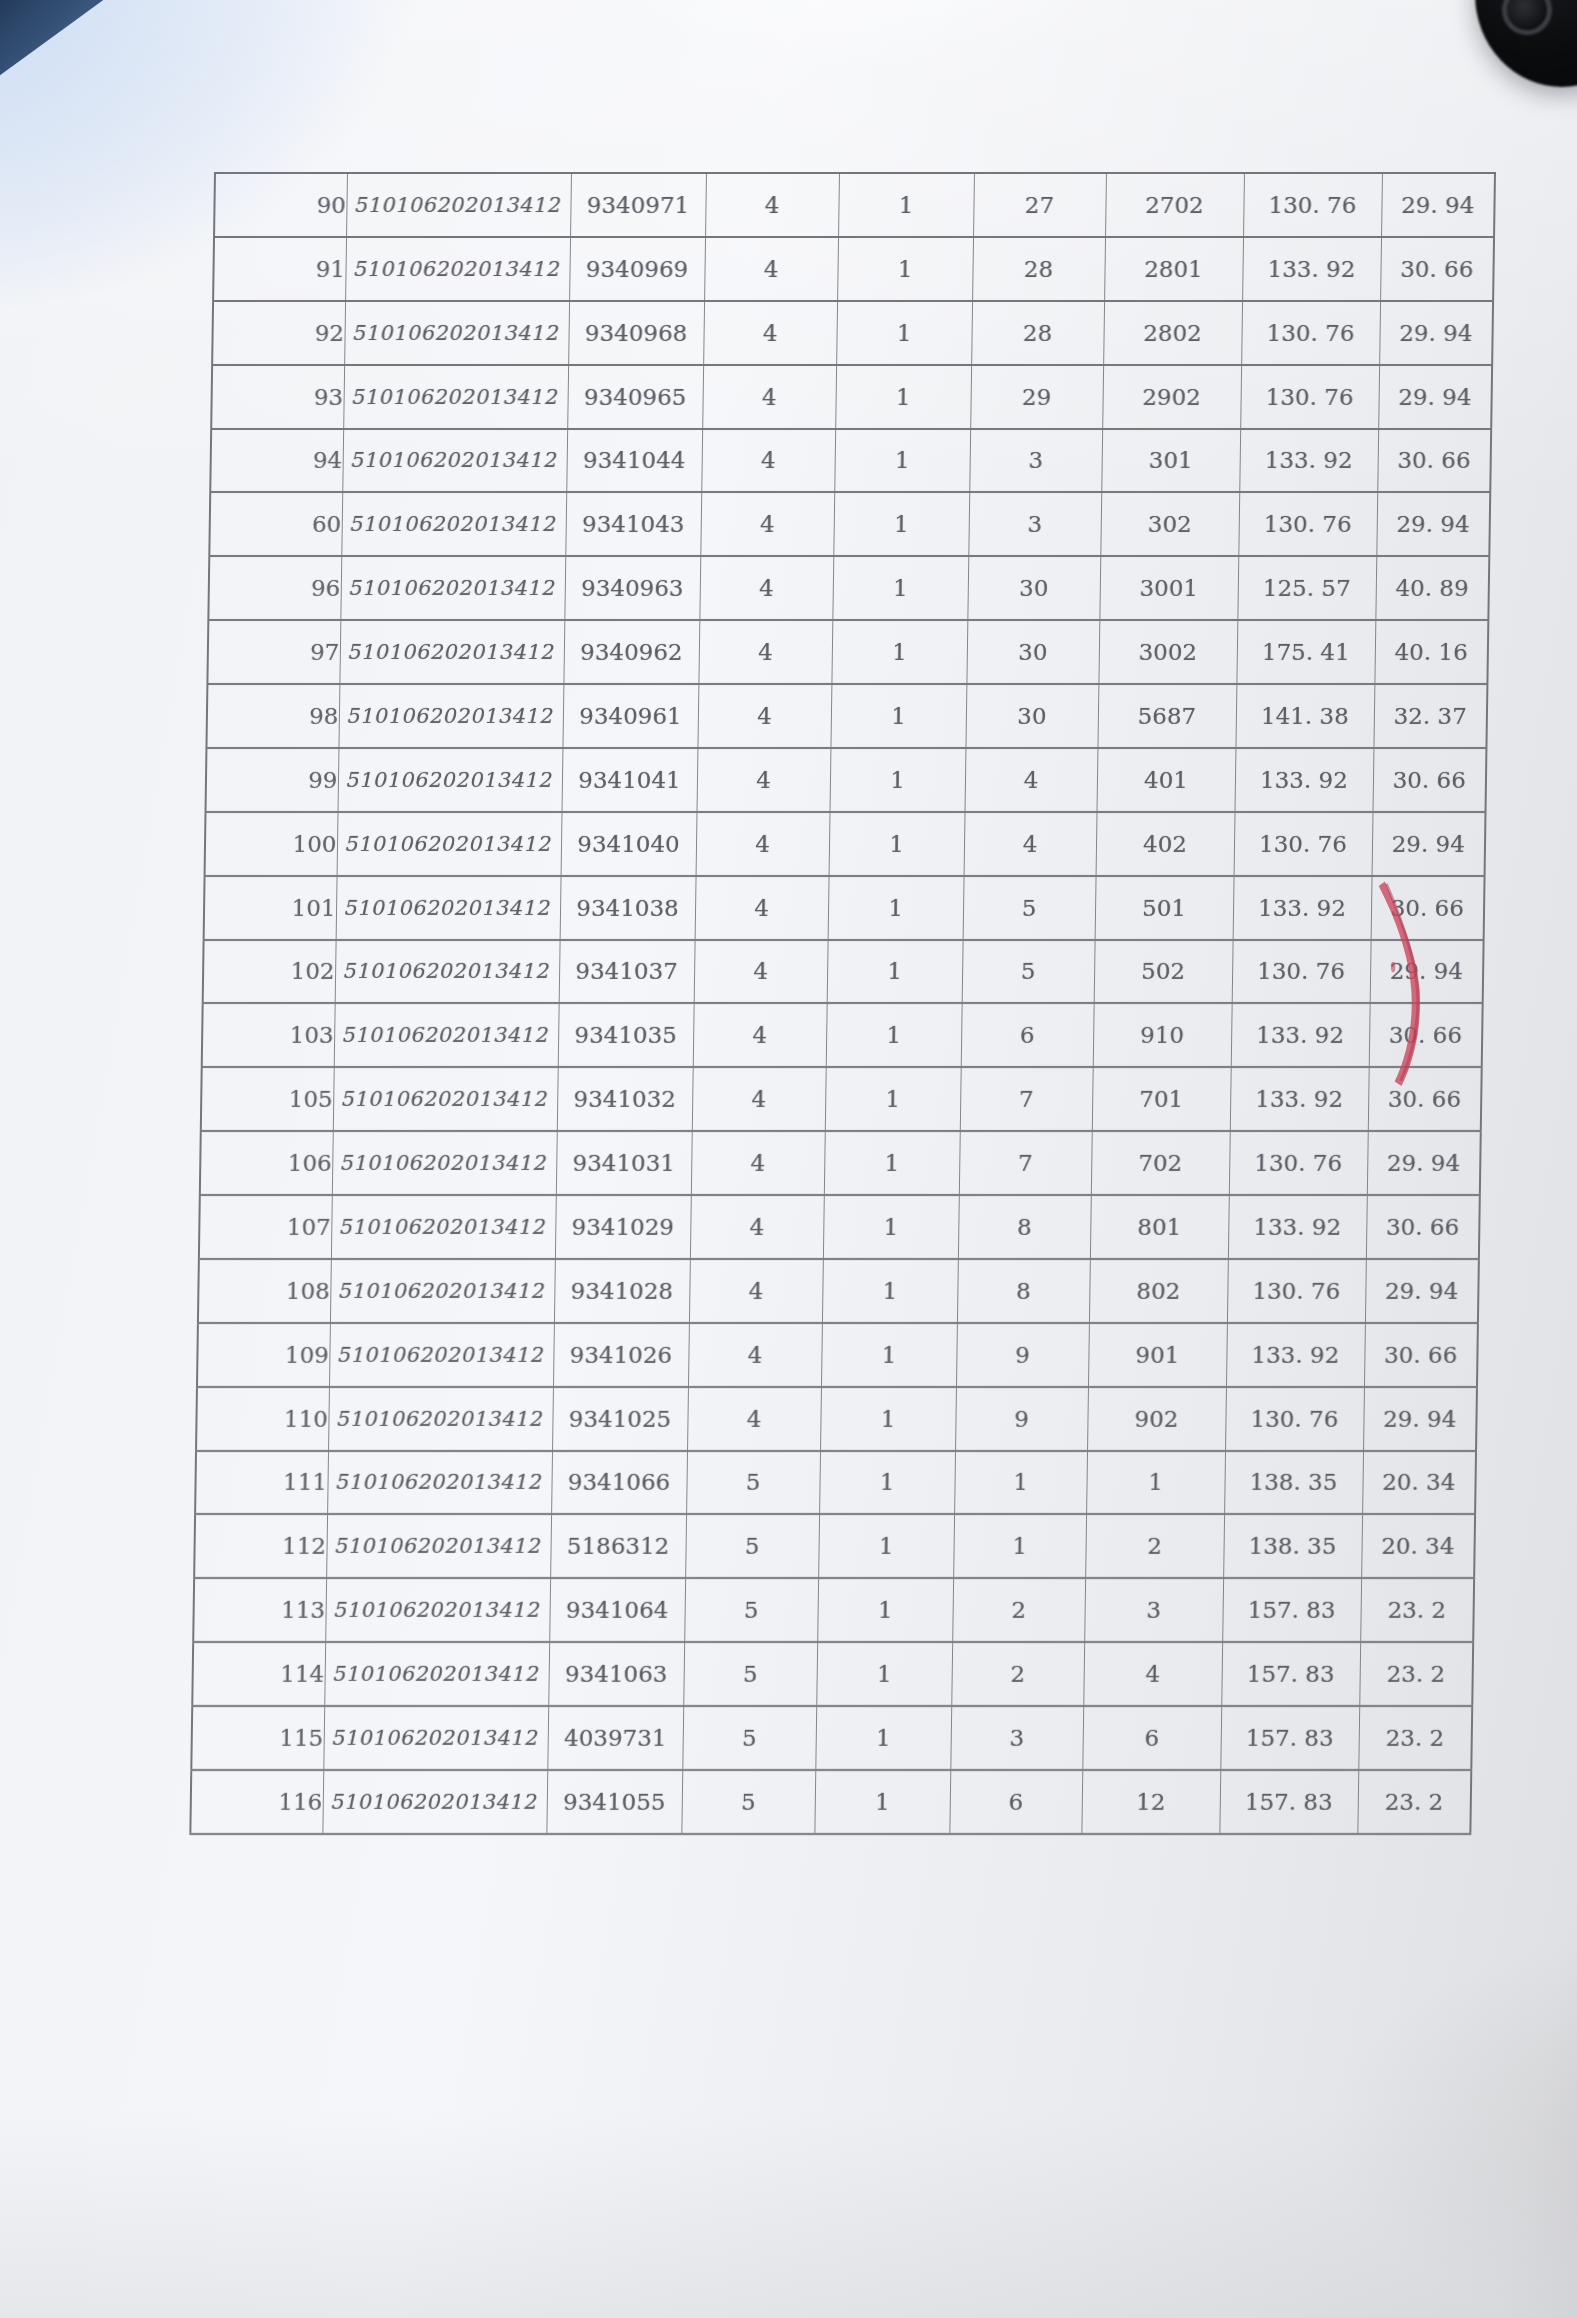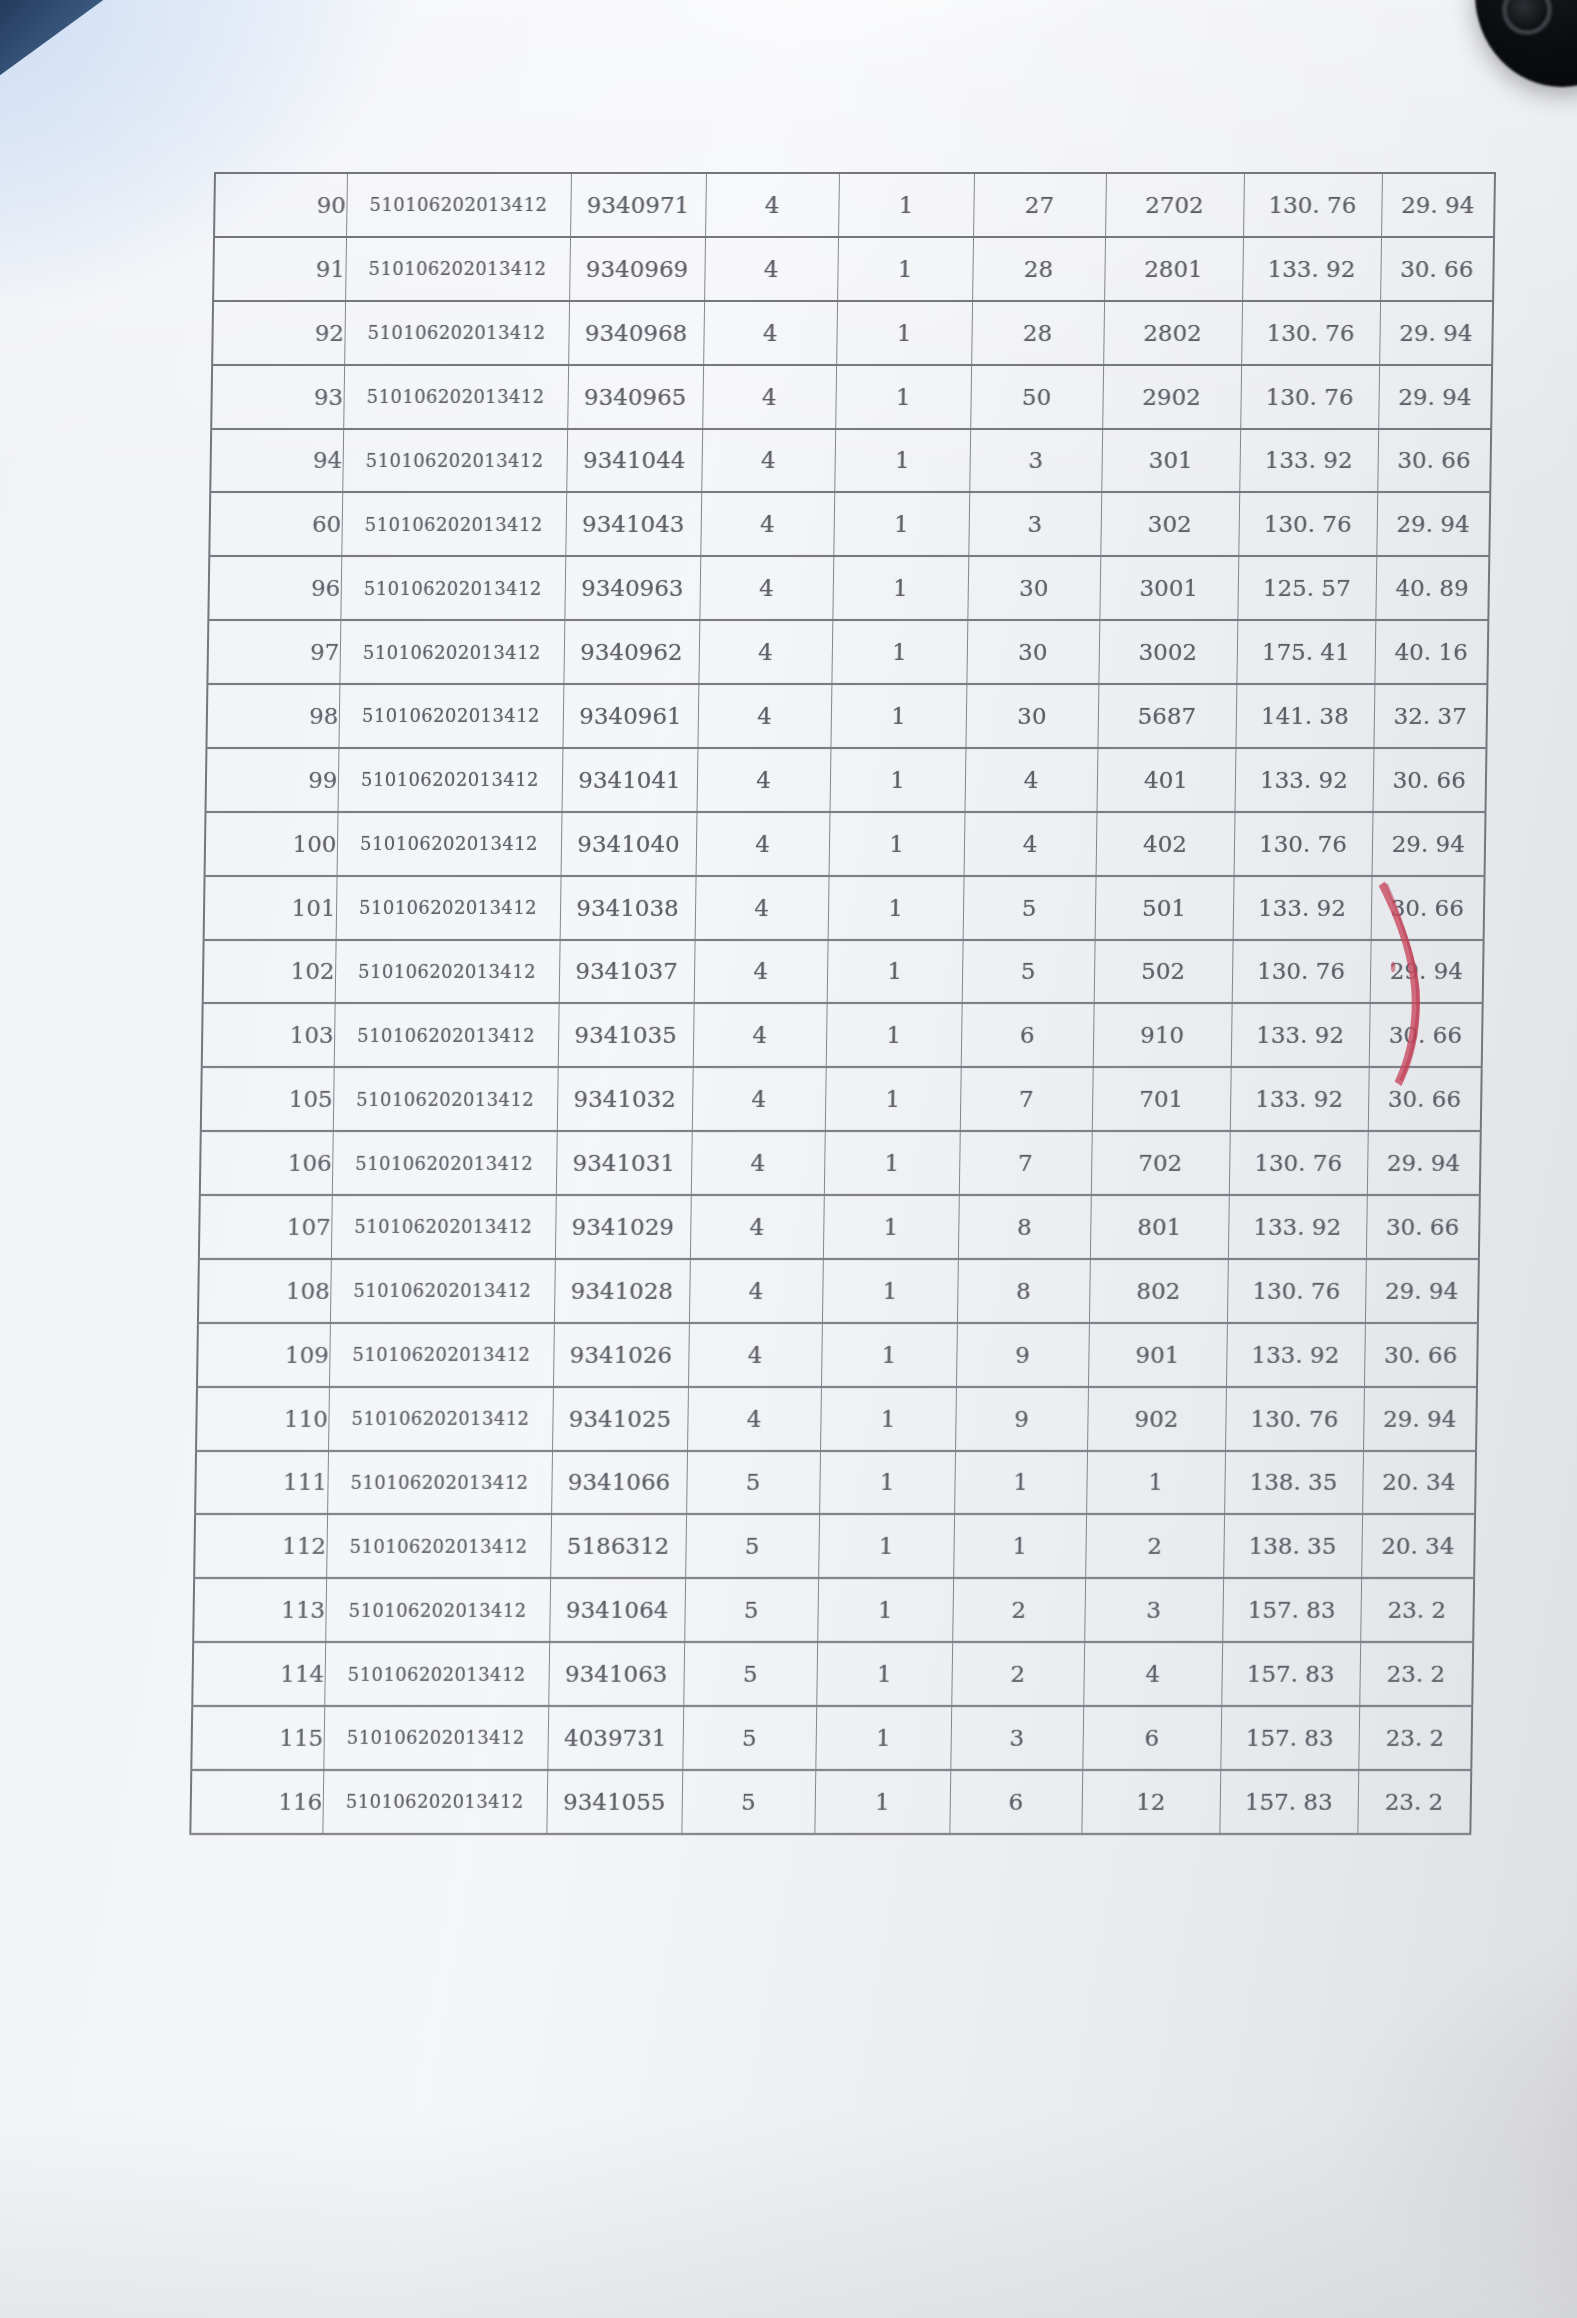--- a/index.html
+++ b/index.html
@@ -72,21 +72,21 @@
   table.records td{
     border-left:1.5px solid var(--grid-soft);
     border-right:1.5px solid var(--grid-soft);
     border-top:2.3px double var(--grid);
     border-bottom:2.3px double var(--grid);
     text-align:center;vertical-align:middle;
     padding:0;overflow:hidden;white-space:nowrap;
     text-shadow:0 0 0.8px rgba(92,93,101,0.55);
   }
   table.records{border:2.3px solid var(--grid);}
-  table.records td:nth-child(2){font-size:18px;letter-spacing:0.4px;}
+  table.records td:nth-child(2){font-size:21px;letter-spacing:0.4px;font-style:italic;}
   table.records td:nth-child(1){color:#63646c;text-align:right;}
 
   
   .red-mark{position:absolute;left:1359px;top:861px;pointer-events:none;filter:blur(0.5px);}
 </style>
 </head>
 <body>
 
 <div class="photo-bg"></div>
 
@@ -138,21 +138,21 @@
           <td>2802</td>
           <td>130. 76</td>
           <td>29. 94</td>
         </tr>
         <tr>
           <td>93</td>
           <td>510106202013412</td>
           <td>9340965</td>
           <td>4</td>
           <td>1</td>
-          <td>50</td>
+          <td>29</td>
           <td>2902</td>
           <td>130. 76</td>
           <td>29. 94</td>
         </tr>
         <tr>
           <td>94</td>
           <td>510106202013412</td>
           <td>9341044</td>
           <td>4</td>
           <td>1</td>

